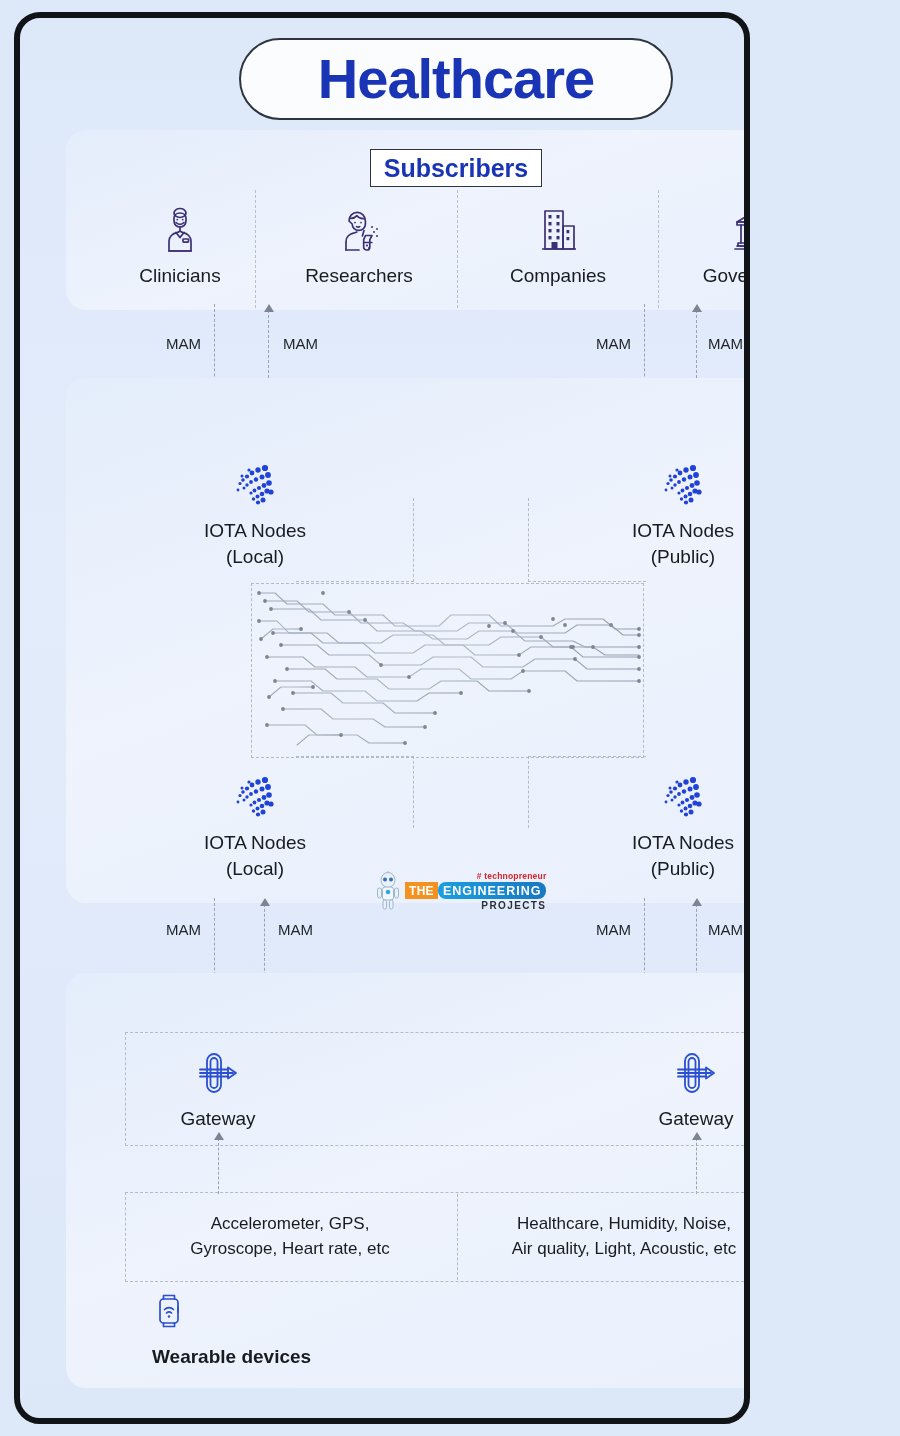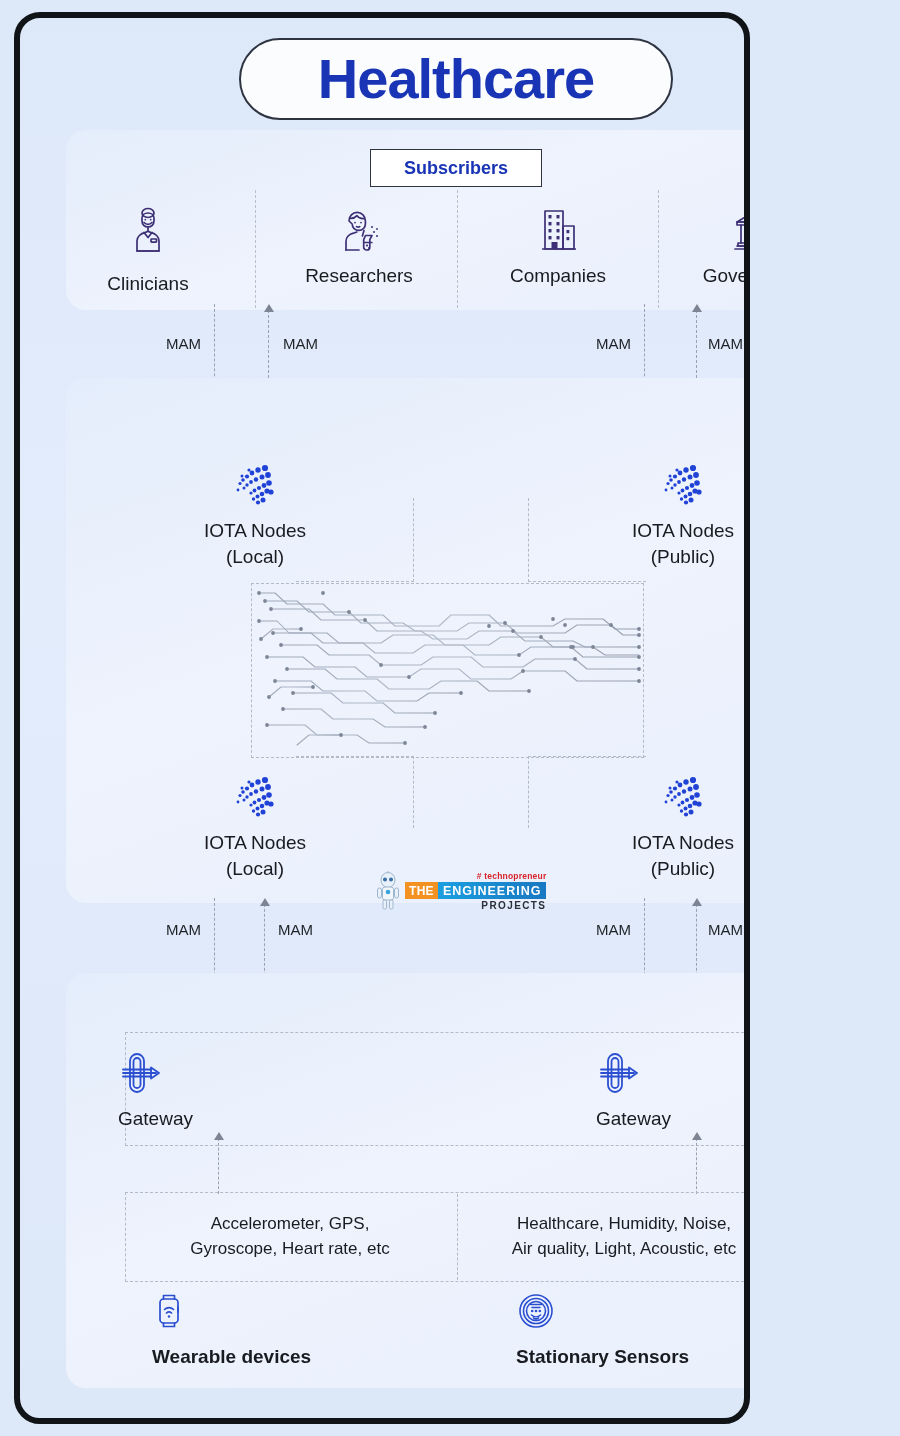--- a/index.html
+++ b/index.html
@@ -45,21 +45,21 @@
     position:absolute;
     background:#ffffff;
     border:1.6px solid #2e3440;
     box-sizing:border-box;
     display:flex;align-items:center;justify-content:center;
     font-weight:bold;color:#1934b5;
   }
 
   
   #panel-sub{left:46px;top:112px;width:780px;height:180px;}
-  #title-sub{left:350px;top:131px;width:172px;height:38px;font-size:18px;}
+  #title-sub{left:350px;top:131px;width:172px;height:38px;font-size:25px;}
   .sub-col{
     position:absolute;top:185px;width:188px;
     display:flex;flex-direction:column;align-items:center;
   }
   .sub-col .lbl{
     font-size:19px;color:#181b20;margin-top:10px;
   }
   .sub-icon{height:52px;display:flex;align-items:flex-end;justify-content:center;}
   .vdash{
     position:absolute;
@@ -94,27 +94,27 @@
 
   
   #watermark{
     position:absolute;left:355px;top:851px;width:190px;height:44px;
     display:flex;align-items:center;
   }
   #wm-tags{display:flex;flex-direction:column;align-items:flex-end;margin-left:4px;}
   #wm-hash{font-size:8.5px;color:#d8232a;font-weight:bold;letter-spacing:.2px;margin-bottom:1px;}
   #wm-row{display:flex;align-items:stretch;height:17px;}
   #wm-the{background:#f39221;color:#fff;font-size:12px;font-weight:bold;padding:0 4px;display:flex;align-items:center;letter-spacing:.3px;}
-  #wm-eng{background:linear-gradient(90deg,#1b9fe0,#1978c2);color:#fff;font-size:12.5px;font-weight:bold;padding:0 5px;display:flex;align-items:center;letter-spacing:1px;}
+  #wm-eng{background:linear-gradient(90deg,#1b9fe0,#1978c2);color:#fff;font-size:12.5px;font-weight:bold;padding:0 5px;display:flex;align-items:center;letter-spacing:1px;border-radius:8px;}
   #wm-proj{font-size:10px;font-weight:bold;color:#2a2f38;letter-spacing:1.4px;margin-top:1px;}
 
   
   #panel-pub{left:46px;top:955px;width:780px;height:415px;}
   #title-pub{left:353px;top:976px;width:172px;height:40px;font-size:27px;}
-  .gw{position:absolute;width:200px;text-align:left;}
+  .gw{position:absolute;width:200px;text-align:center;}
   .gw .glabel{font-size:19px;color:#181b20;margin-top:6px;}
   .sensorbox{
     position:absolute;text-align:center;font-size:17px;color:#181b20;line-height:1.45;
     display:flex;align-items:center;justify-content:center;
   }
   .devgrp{position:absolute;width:240px;text-align:left;}
   .devgrp .dlabel{font-size:19px;font-weight:bold;color:#181b20;margin-top:8px;}
 </style>
 </head>
 <body>
@@ -127,21 +127,21 @@
 
   <div class="panel" id="panel-sub"></div>
   <div class="band-title" id="title-sub">
     <span>Subscribers</span>
   </div>
 
   <div class="vdash" style="left:235px;top:172px;height:118px;"></div>
   <div class="vdash" style="left:437px;top:172px;height:118px;"></div>
   <div class="vdash" style="left:638px;top:172px;height:118px;"></div>
 
-  <div class="sub-col" style="left:34px;gap:8px;">
+  <div class="sub-col" style="left:66px;">
     <div class="sub-icon">
       <svg width="44" height="50" viewBox="0 0 44 50">
         <g fill="none" stroke="#3d2f75" stroke-width="1.7" stroke-linecap="round" stroke-linejoin="round">
           <ellipse cx="22" cy="8" rx="6" ry="4.5"></ellipse>
           <path d="M16 13c0-3 2.6-5 6-5s6 2 6 5v3c0 3.4-2.7 6-6 6s-6-2.6-6-6z"></path>
           <path d="M18 17.5c1.2 1.2 2.6 1.8 4 1.8s2.8-.6 4-1.8"></path>
           <circle cx="19.3" cy="14.6" r=".9" fill="#3d2f75" stroke="none"></circle>
           <circle cx="24.7" cy="14.6" r=".9" fill="#3d2f75" stroke="none"></circle>
           <path d="M22 22v4"></path>
           <path d="M11 46v-10c0-4.2 3.6-7.6 8-8.4l3-1.3 3 1.3c4.4.8 8 4.2 8 8.4v10z"></path>
@@ -576,30 +576,14 @@
         <path d="M11.5 9V5.5h11V9M11.5 33v3.5h11V33"></path>
         <path d="M12.5 19.5c2.5-2.4 6.5-2.4 9 0"></path>
         <path d="M14.5 23c1.4-1.3 3.6-1.3 5 0"></path>
         <circle cx="17" cy="26.5" r="1.2" fill="#2b4fd0" stroke="none"></circle>
         <path d="M26 17v5"></path>
       </g>
     </svg>
     <div class="dlabel">Wearable devices</div>
   </div>
 
-  <div class="devgrp" style="left:496px;top:1272px;">
-    <svg width="40" height="44" viewBox="0 0 40 44">
-      <g fill="none" stroke="#2b4fd0" stroke-width="1.6" stroke-linecap="round" stroke-linejoin="round">
-        <circle cx="20" cy="21" r="16"></circle>
-        <circle cx="20" cy="21" r="12.5"></circle>
-        <circle cx="20" cy="21" r="9.5"></circle>
-        <path d="M14.5 14.5h11M16 17.5h8"></path>
-        <circle cx="16.2" cy="21" r="1.3" fill="#2b4fd0" stroke="none"></circle>
-        <circle cx="20" cy="21" r="1.3" fill="#2b4fd0" stroke="none"></circle>
-        <circle cx="23.8" cy="21" r="1.3" fill="#2b4fd0" stroke="none"></circle>
-        <path d="M15.5 25c2.6 2.4 6.4 2.4 9 0"></path>
-        <path d="M17.5 27.8c1.5 1.3 3.5 1.3 5 0"></path>
-      </g>
-    </svg>
-    <div class="dlabel">Stationary Sensors</div>
-  </div>
 
 </div>
 
 </body></html>

